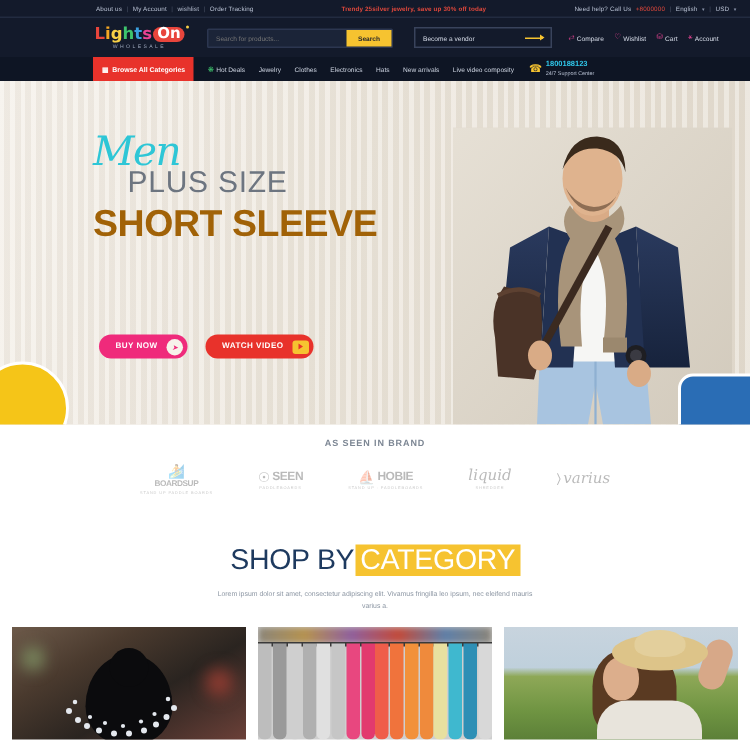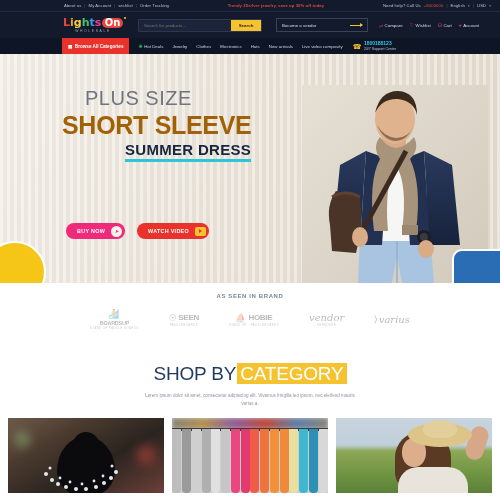--- a/index.html
+++ b/index.html
@@ -315,26 +315,23 @@
 
         <circle cx="122" cy="152" r="7" fill="#1e1e22"></circle>
         <circle cx="122" cy="152" r="4" fill="#3a3a42"></circle>
 
         <ellipse cx="58" cy="152" rx="8" ry="10" fill="#d9ab86"></ellipse>
         <ellipse cx="124" cy="164" rx="8" ry="9" fill="#d9ab86"></ellipse>
       </svg>
     </div>
 
     <div class="hero-txt">
+      <div class="t-men">Men</div>
       <div class="t-plus">PLUS SIZE</div>
       <div class="t-short">SHORT SLEEVE</div>
-      <div class="t-summer-wrap">
-        <div class="t-summer">SUMMER DRESS</div>
-        <div class="t-underline"></div>
-      </div>
     </div>
 
     <div class="hero-btns">
       <button class="hbtn buy">
         <span>BUY NOW</span>
         <i class="hb-circle">➤</i>
       </button>
       <button class="hbtn watch">
         <span>WATCH VIDEO</span>
         <i class="hb-vid"></i>
@@ -361,21 +358,21 @@
         <span class="b-sub">PADDLEBOARDS</span>
       </div>
       <div class="brand">
         <div class="b-flex">
           <span class="b-ico">⛵</span>
           <span class="b-name">HOBIE</span>
         </div>
         <span class="b-sub">STAND UP · PADDLEBOARDS</span>
       </div>
       <div class="brand">
-        <span class="b-ital">vendor</span>
+        <span class="b-ital">liquid</span>
         <span class="b-sub">SHREDDER</span>
       </div>
       <div class="brand">
         <div class="b-flex">
           <span class="b-ico">〉</span>
           <span class="b-ital">varius</span>
         </div>
       </div>
     </div>
   </div>

